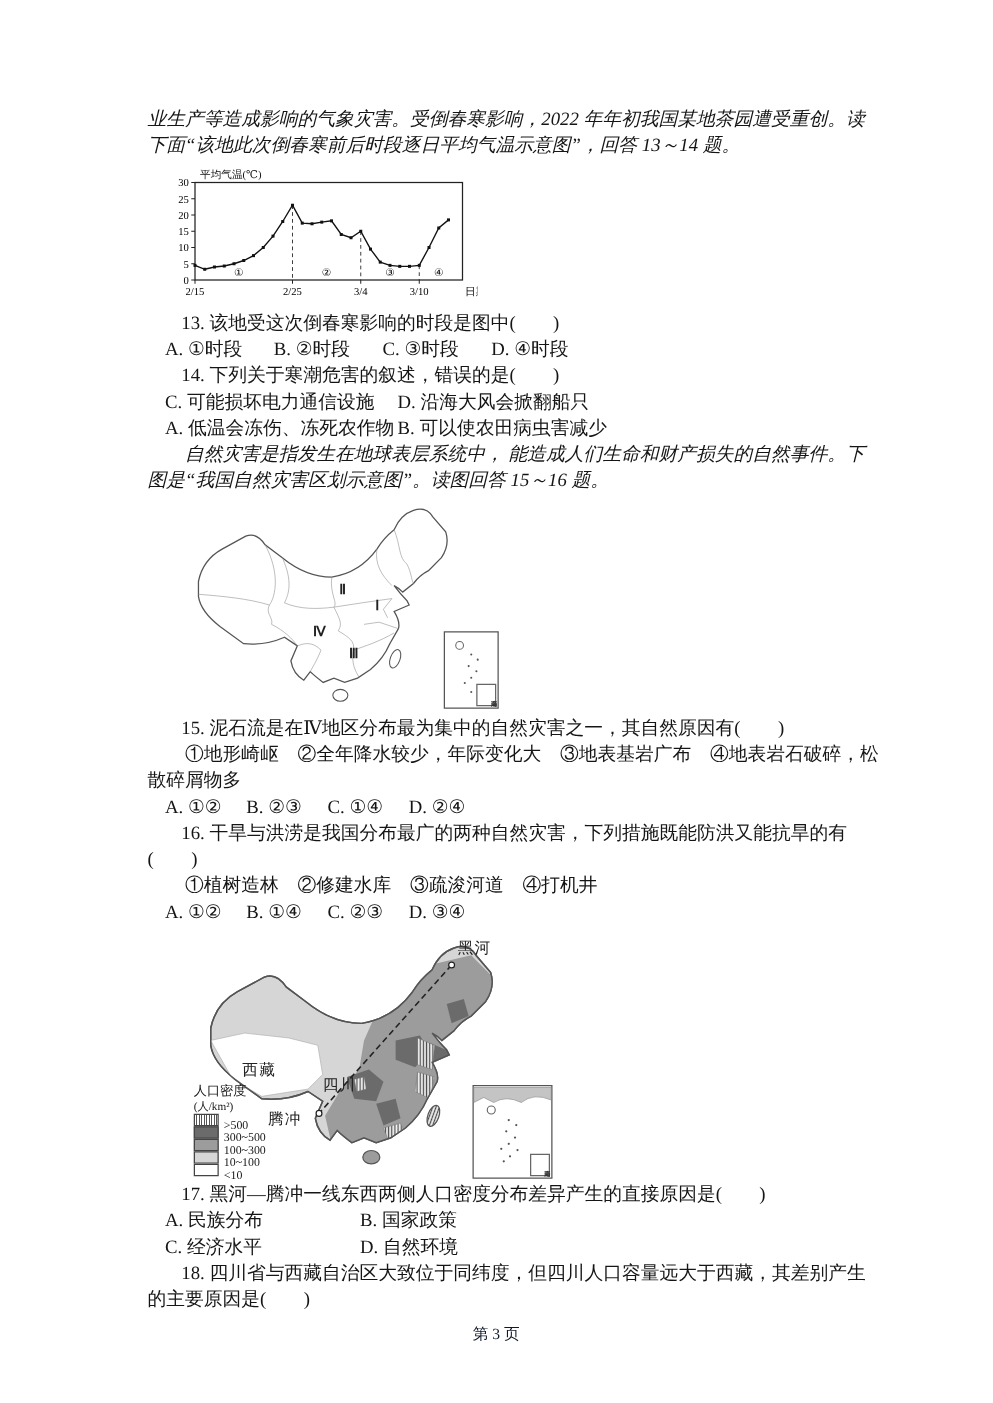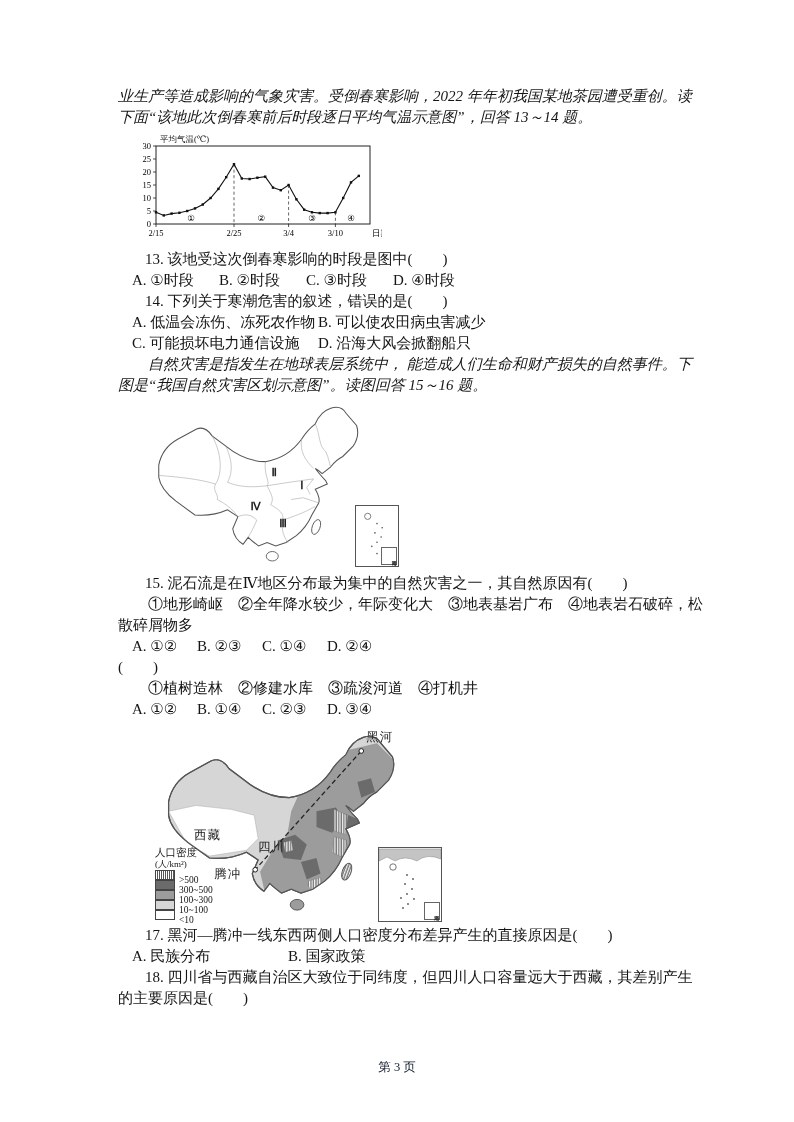--- a/index.html
+++ b/index.html
@@ -132,26 +132,26 @@
   <p class="stem">13. 该地受这次倒春寒影响的时段是图中(　　)</p>
   <p class="opts w86">
     <span>A. ①时段</span>
     <span>B. ②时段</span>
     <span>C. ③时段</span>
     <span>D. ④时段</span>
   </p>
 
   <p class="stem">14. 下列关于寒潮危害的叙述，错误的是(　　)</p>
   <p class="opts w186">
+    <span class="c1">C. 可能损坏电力通信设施</span>
+    <span>D. 沿海大风会掀翻船只</span>
+  </p>
+  <p class="opts w186">
     <span class="c1">A. 低温会冻伤、冻死农作物</span>
     <span>B. 可以使农田病虫害减少</span>
-  </p>
-  <p class="opts w186">
-    <span class="c1">C. 可能损坏电力通信设施</span>
-    <span>D. 沿海大风会掀翻船只</span>
   </p>
 
   <p class="kaiti indent">自然灾害是指发生在地球表层系统中， 能造成人们生命和财产损失的自然事件。下图是“我国自然灾害区划示意图”。读图回答 15～16 题。</p>
 
   <div class="map-wrap" id="map1-box">
     <svg class="mainmap" viewBox="0 0 300 200">
       <use href="#cn-path" fill="#ffffff" stroke="#555" stroke-width="1.2"></use>
       <g fill="none" stroke="#9a9a9a" stroke-width="0.6">
         <path d="M78,44 C92,70 88,92 82,100 C78,108 86,112 84,118"></path>
         <path d="M16,90 C40,92 62,94 82,100"></path>
@@ -196,20 +196,21 @@
 
   <p class="stem">15. 泥石流是在Ⅳ地区分布最为集中的自然灾害之一，其自然原因有(　　)</p>
   <p class="indent">①地形崎岖　②全年降水较少，年际变化大　③地表基岩广布　④地表岩石破碎，松散碎屑物多</p>
   <p class="opts w65">
     <span>A. ①②</span>
     <span>B. ②③</span>
     <span>C. ①④</span>
     <span>D. ②④</span>
   </p>
 
+  <p class="stem">16. 干旱与洪涝是我国分布最广的两种自然灾害，下列措施既能防洪又能抗旱的有</p>
   <p>(　　)</p>
   <p class="indent">①植树造林　②修建水库　③疏浚河道　④打机井</p>
   <p class="opts w65">
     <span>A. ①②</span>
     <span>B. ①④</span>
     <span>C. ②③</span>
     <span>D. ③④</span>
   </p>
 
 
@@ -286,18 +287,22 @@
       <span class="map-label" style="left: 14%; top: 51%;">西藏</span>
       <span class="map-label" style="left: 36%; top: 57%;">四川</span>
       <span class="map-label" style="left: 21%; top: 71%;">腾冲</span>
     </div>
 
   <p class="stem">17. 黑河—腾冲一线东西两侧人口密度分布差异产生的直接原因是(　　)</p>
   <p class="opts w156">
     <span class="c1">A. 民族分布</span>
     <span>B. 国家政策</span>
   </p>
+  <p class="opts w156">
+    <span class="c1">C. 经济水平</span>
+    <span>D. 自然环境</span>
+  </p>
 
   <p class="stem">18. 四川省与西藏自治区大致位于同纬度，但四川人口容量远大于西藏，其差别产生的主要原因是(　　)</p>
 
 </div>
 
 <div class="footer">第 3 页</div>
 
 </body></html>

